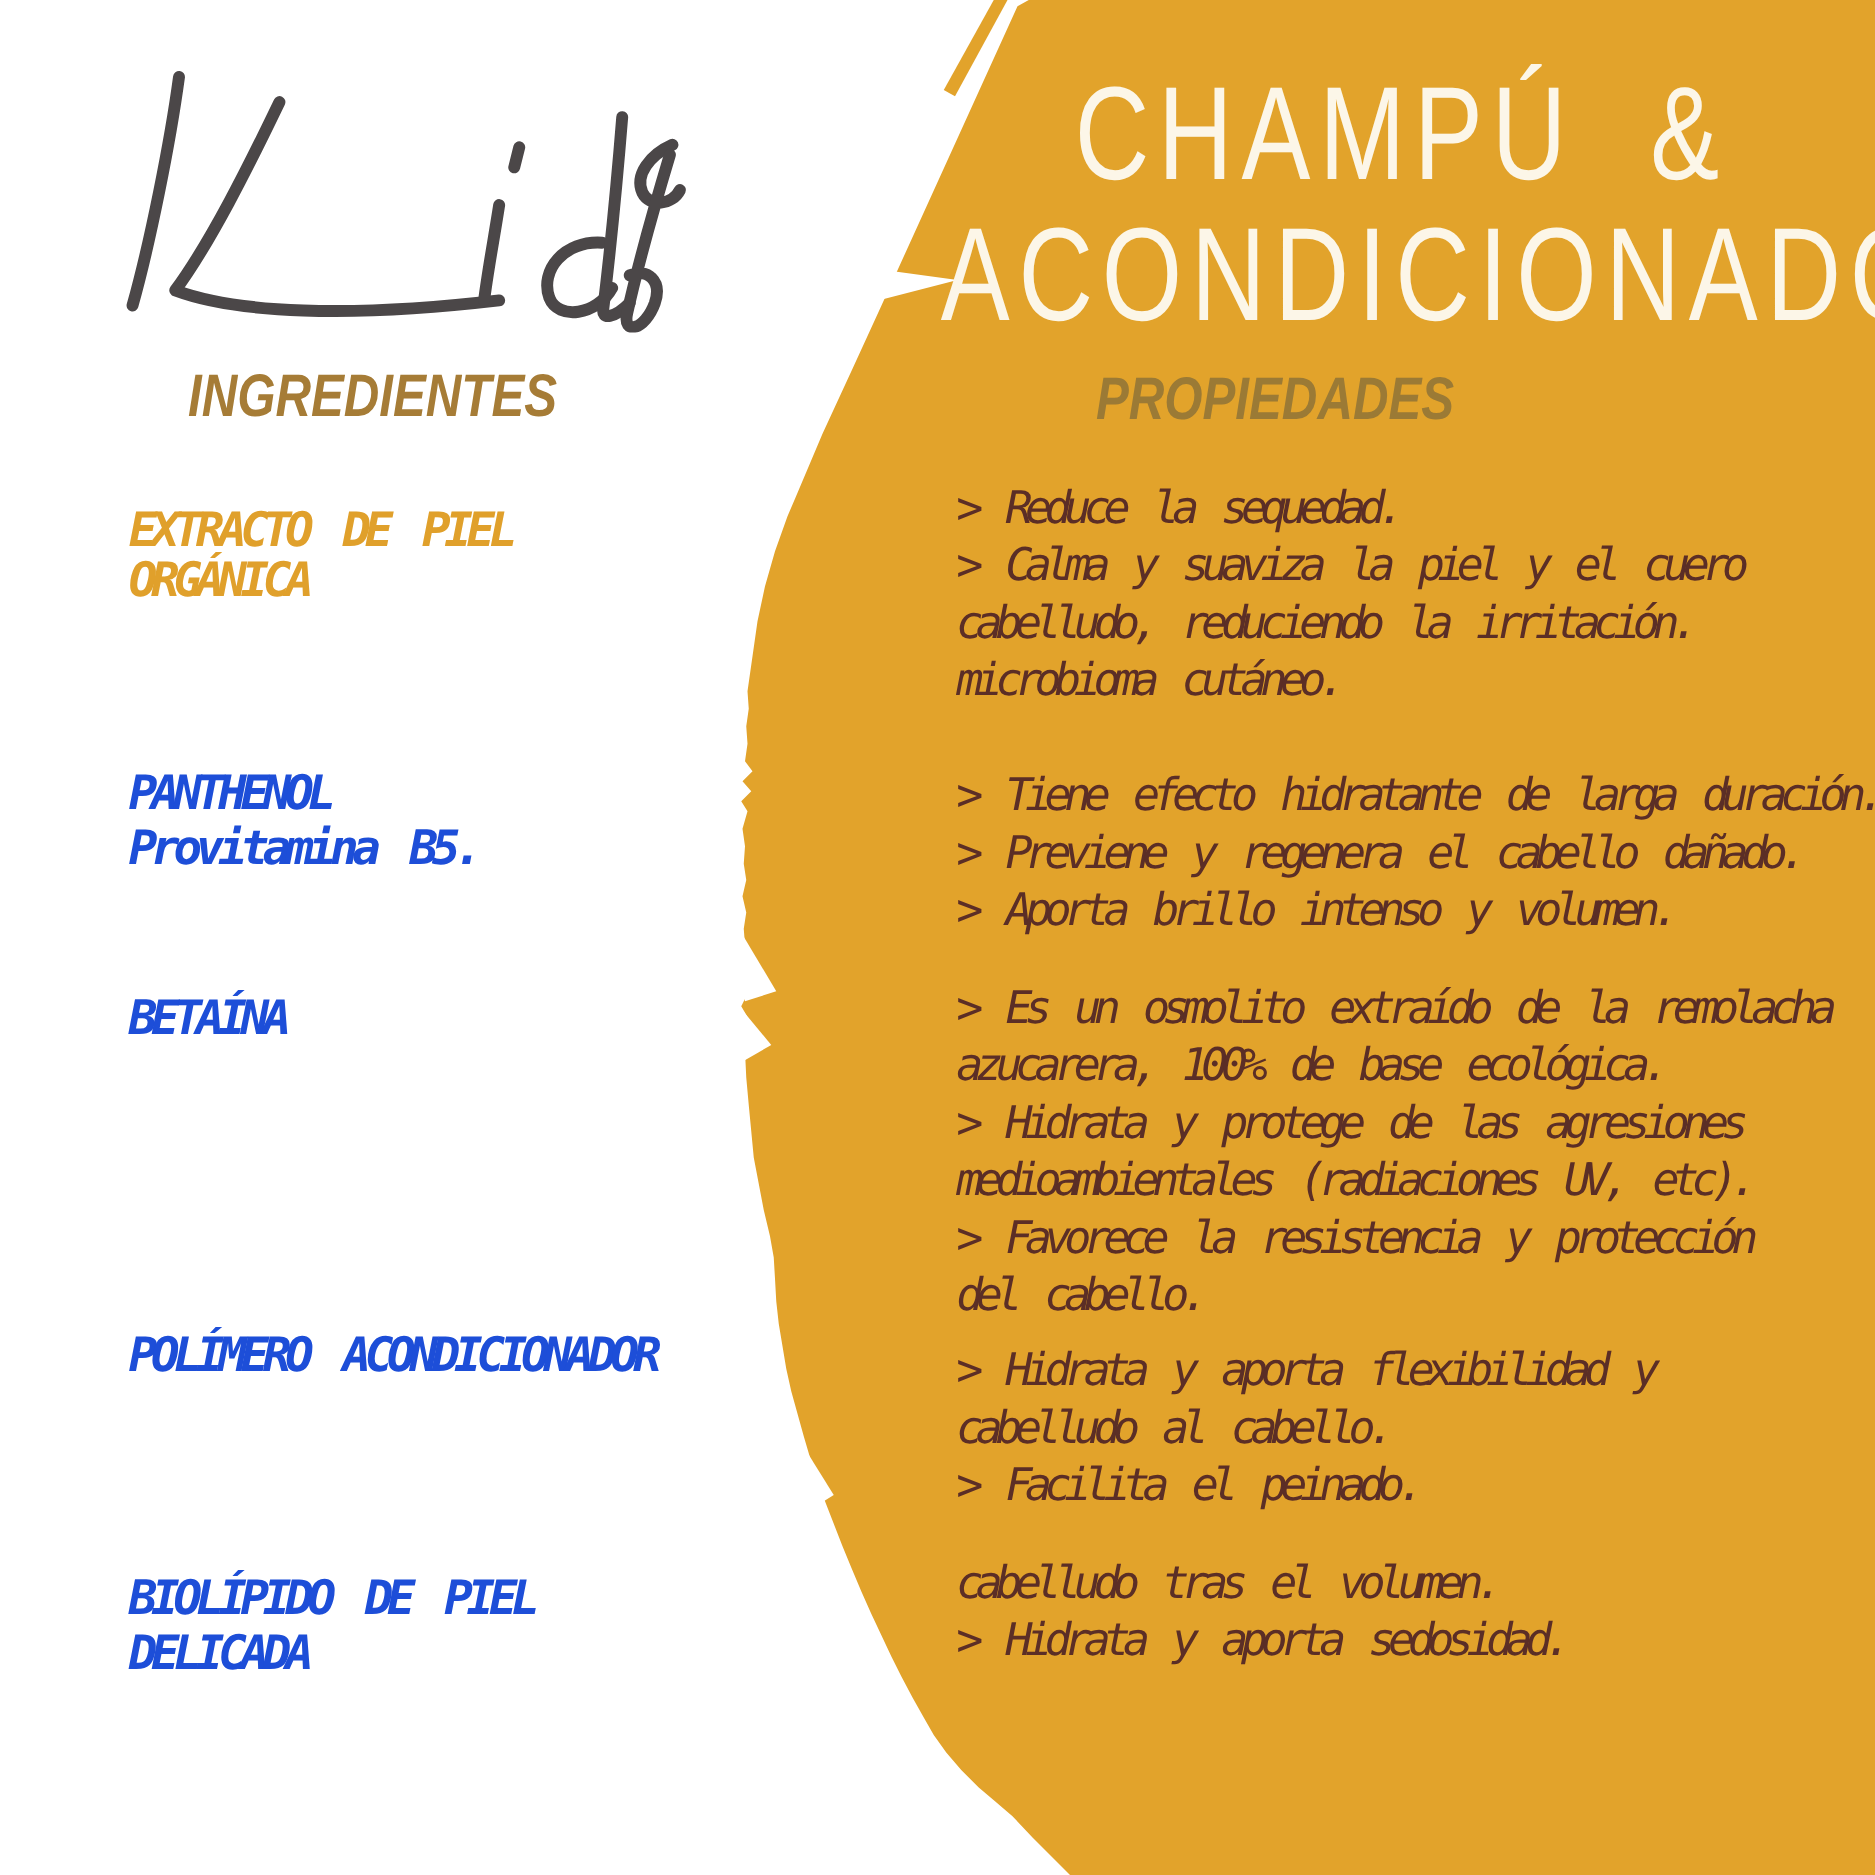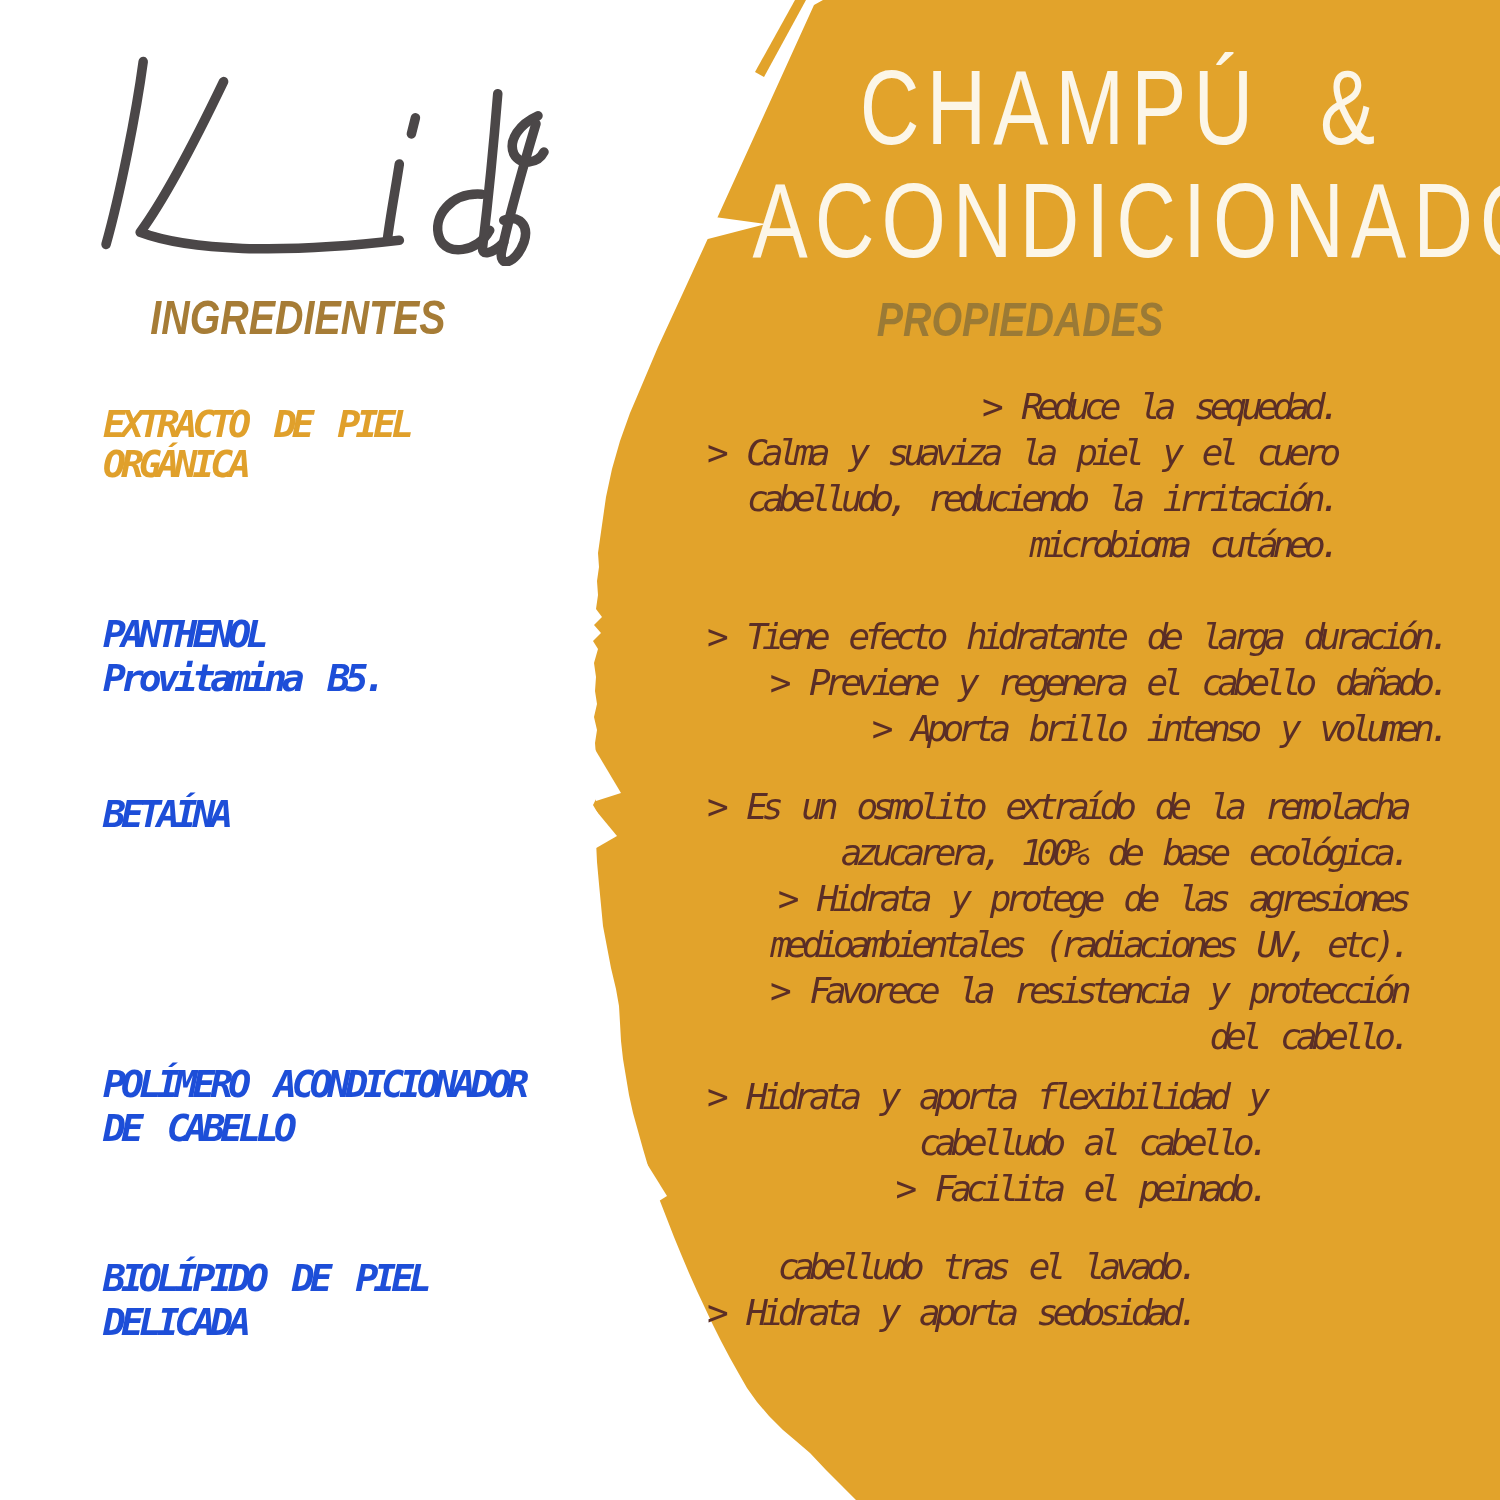--- a/index.html
+++ b/index.html
@@ -57,21 +57,21 @@
   }
   .ingredient.accent .ing-line{color:#e0a02b;}
   .ing-extracto{top:404px;}
   .ing-extracto .ing-line{line-height:40px;}
   .ing-panthenol{top:612px;}
   .ing-betaina{top:792px;text-align:center;}
   .ing-polimero{top:1062px;}
   .ing-biolipido{top:1256px;}
 
   
-  .prop-group{position:absolute;left:707px;z-index:2;text-align:right;}
+  .prop-group{position:absolute;left:765px;z-index:2;}
   .prop-line{
     font-family:"DejaVu Sans Mono", monospace;
     font-style:italic;font-weight:normal;
     font-size:36px;line-height:46px;
     letter-spacing:-6px;word-spacing:8px;
     color:#5b2e26;white-space:pre;
   }
   .group-1{top:384px;}
   .group-2{top:614px;}
   .group-3{top:784px;}
@@ -133,21 +133,20 @@
   </div>
   <div class="ingredient ing-panthenol">
     <div class="ing-line">PANTHENOL</div>
     <div class="ing-line">Provitamina B5.</div>
   </div>
   <div class="ingredient ing-betaina">
     <div class="ing-line">BETAÍNA</div>
   </div>
   <div class="ingredient ing-polimero">
     <div class="ing-line">POLÍMERO ACONDICIONADOR</div>
-    <div class="ing-line">DE CABELLO</div>
   </div>
   <div class="ingredient ing-biolipido">
     <div class="ing-line">BIOLÍPIDO DE PIEL</div>
     <div class="ing-line">DELICADA</div>
   </div>
 
   <div class="prop-group group-1">
     <div class="prop-line">&gt; Reduce la sequedad.</div>
     <div class="prop-line">&gt; Calma y suaviza la piel y el cuero</div>
     <div class="prop-line">cabelludo, reduciendo la irritación.</div>
@@ -165,17 +164,17 @@
     <div class="prop-line">medioambientales (radiaciones UV, etc).</div>
     <div class="prop-line">&gt; Favorece la resistencia y protección</div>
     <div class="prop-line">del cabello.</div>
   </div>
   <div class="prop-group group-4">
     <div class="prop-line">&gt; Hidrata y aporta flexibilidad y</div>
     <div class="prop-line">cabelludo al cabello.</div>
     <div class="prop-line">&gt; Facilita el peinado.</div>
   </div>
   <div class="prop-group group-5">
-    <div class="prop-line">cabelludo tras el lavado.</div>
+    <div class="prop-line">cabelludo tras el volumen.</div>
     <div class="prop-line">&gt; Hidrata y aporta sedosidad.</div>
   </div>
 
 </div>
 
 </body></html>

